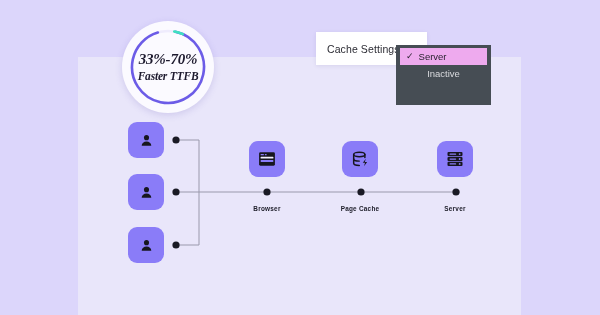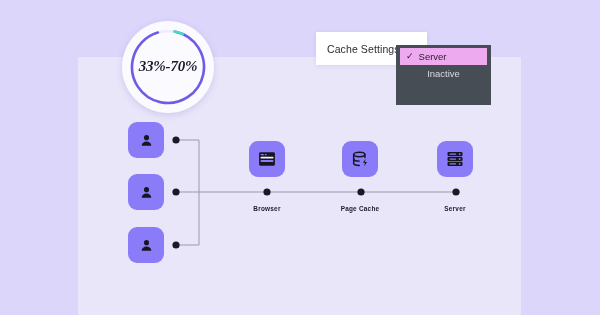--- a/index.html
+++ b/index.html
@@ -241,20 +241,21 @@
   <div class="node-label lbl-server">Server</div>
 
   <div class="badge-wrap">
     <svg class="badge-ring" viewBox="0 0 78 78">
       <circle cx="39" cy="39" r="36" fill="none" stroke="#efecfd" stroke-width="2.6"></circle>
       <circle cx="39" cy="39" r="36" fill="none" stroke="#6c5ce7" stroke-width="2.6" stroke-linecap="round" stroke-dasharray="208 226" transform="rotate(-78 39 39)"></circle>
       <circle cx="39" cy="39" r="36" fill="none" stroke="#3ee0c0" stroke-width="2.6" stroke-linecap="round" stroke-dasharray="9 226" transform="rotate(-80 39 39)"></circle>
     </svg>
     <div class="badge-text">
       <span class="badge-line1">33%-70%</span>
+      <span class="badge-line2">Faster TTFB</span>
     </div>
   </div>
 
   <div class="settings-card">
     <span class="settings-card-label">Cache Settings</span>
   </div>
 
   <div class="dropdown">
     <div class="dd-item selected">
       <span class="dd-check">✓</span>

